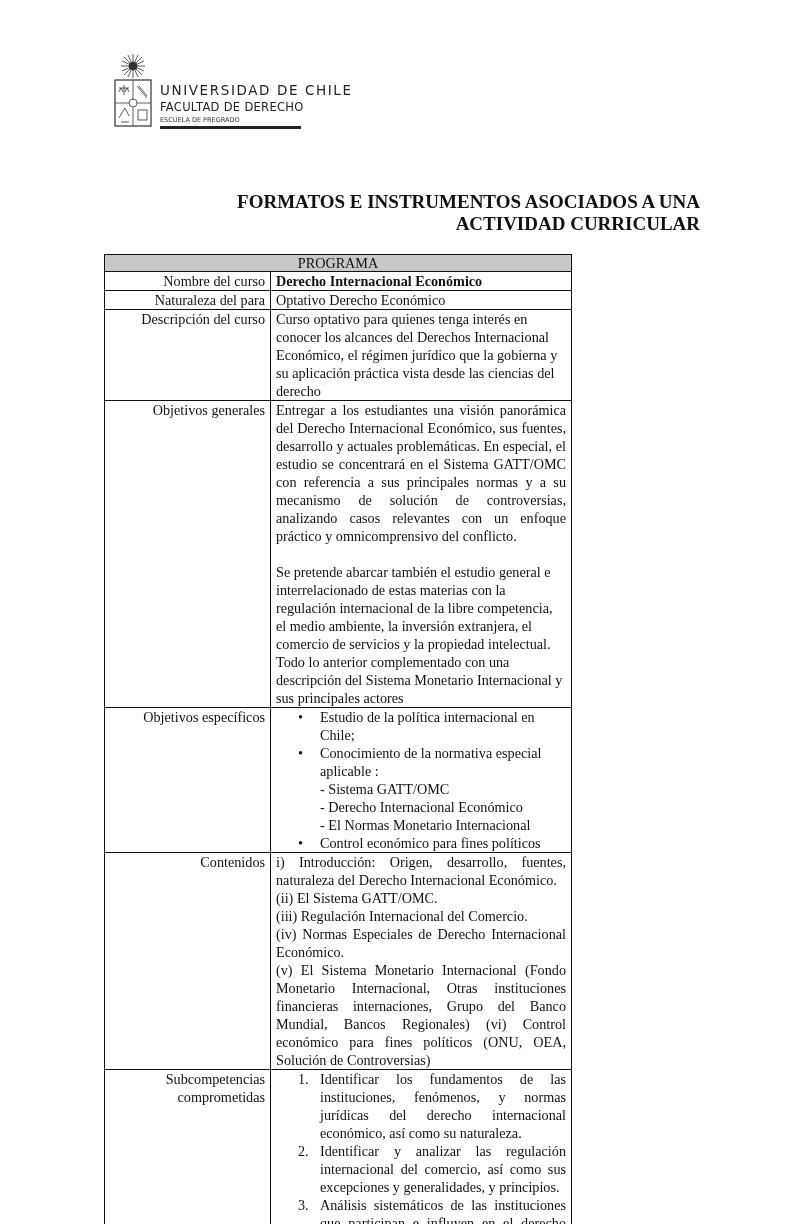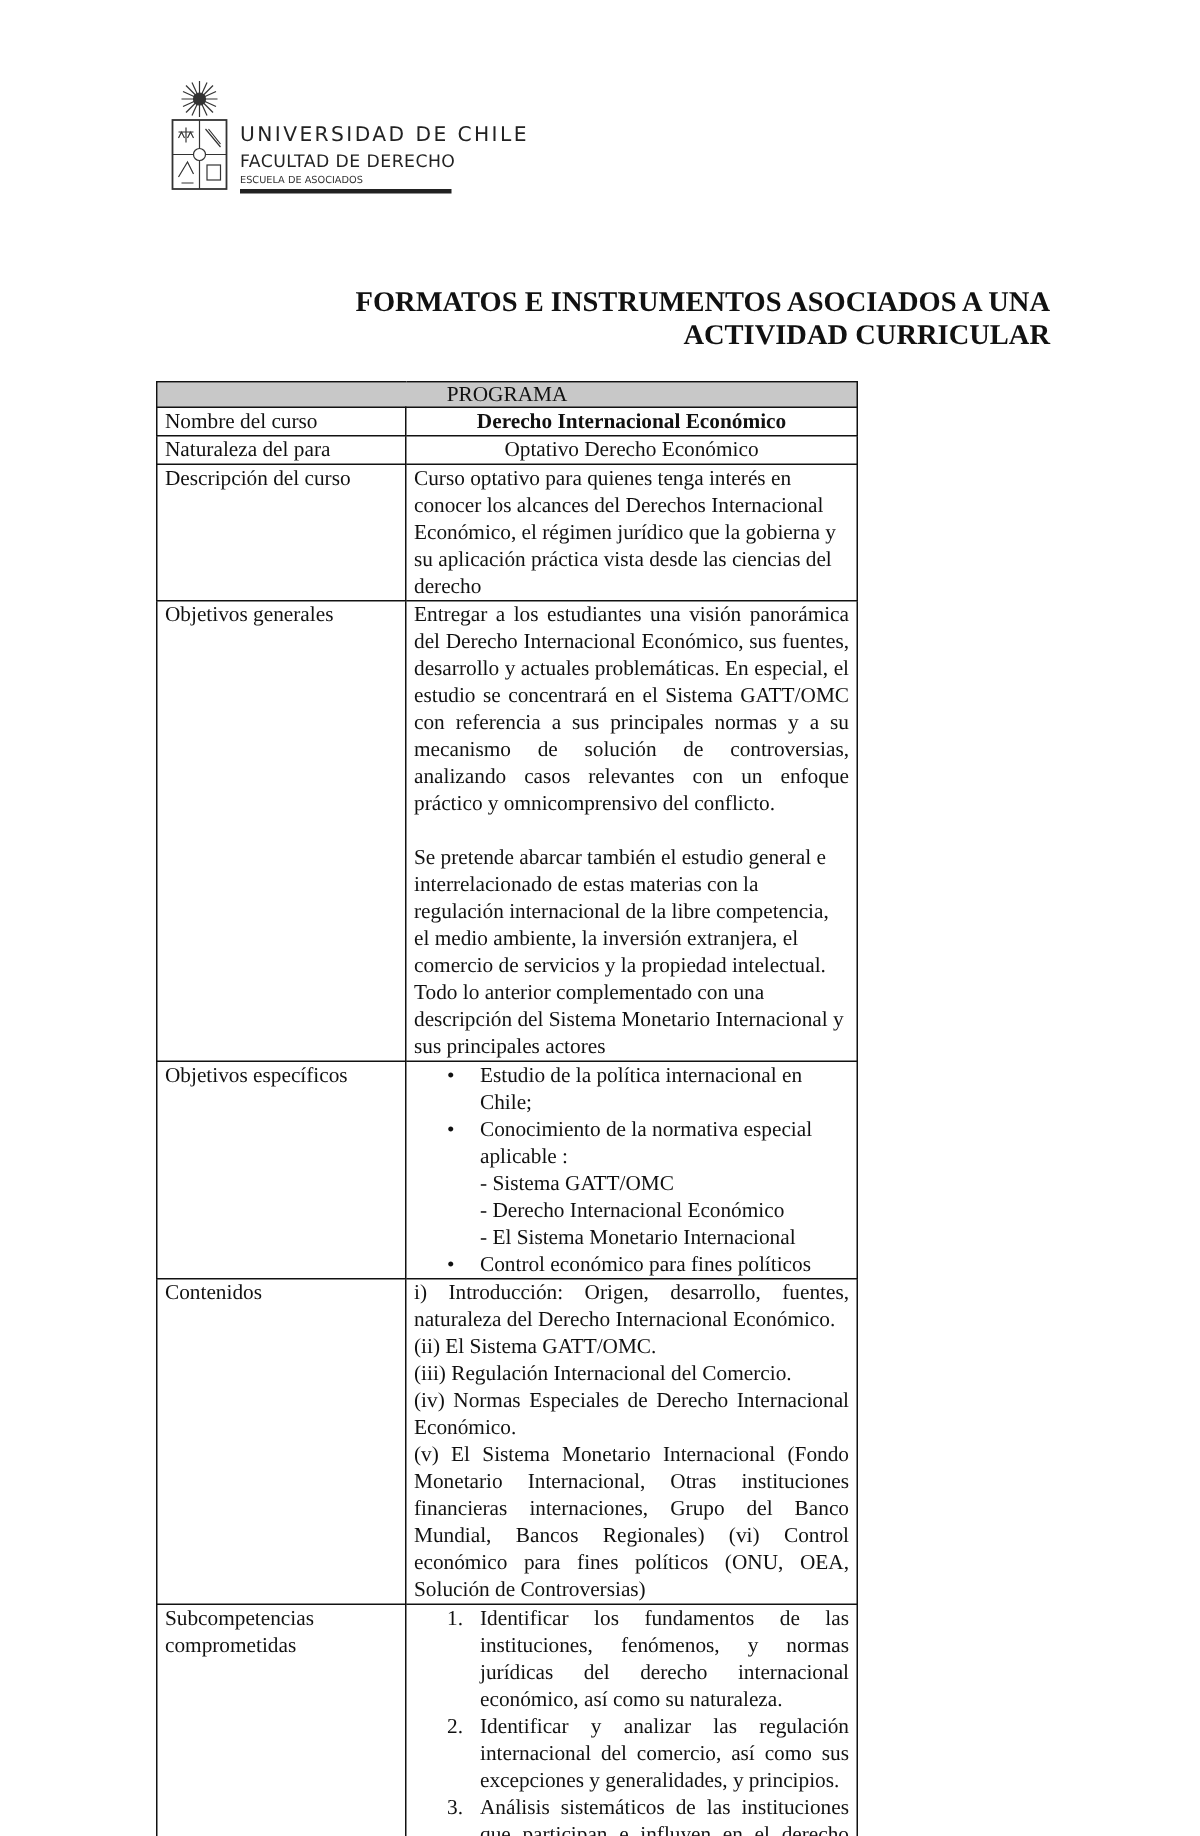--- a/index.html
+++ b/index.html
@@ -11,22 +11,22 @@
   .uni-name { position: absolute; left: 47px; top: 30px; font-family: "DejaVu Sans", "Liberation Sans", sans-serif; font-size: 13.5px; letter-spacing: 1.6px; color: #222; white-space: nowrap; }
   .fac-name { position: absolute; left: 47px; top: 48px; font-family: "DejaVu Sans", "Liberation Sans", sans-serif; font-size: 11.5px; letter-spacing: 0.3px; color: #222; white-space: nowrap; }
   .esc-name { position: absolute; left: 47px; top: 64px; font-family: "DejaVu Sans", "Liberation Sans", sans-serif; font-size: 6.5px; color: #333; white-space: nowrap; }
   .logo-bar { position: absolute; left: 47px; top: 74px; width: 141px; height: 3px; background: #222; }
 
   .title { position: absolute; left: 100px; top: 191px; width: 600px; text-align: right; font-family: "Liberation Serif", "DejaVu Serif", serif; font-weight: bold; font-size: 19px; line-height: 22px; color: #111; }
 
   table.prog { position: absolute; left: 104px; top: 254px; width: 468px; border-collapse: collapse; font-family: "Liberation Serif", "DejaVu Serif", serif; font-size: 14.2px; line-height: 18px; color: #111; }
   table.prog td, table.prog th { border: 1px solid #111; padding: 0 5px; vertical-align: top; }
   table.prog th { background: #c8c8c8; font-weight: normal; text-align: center; height: 16px; line-height: 16px; }
-  table.prog td.label { width: 155px; }
-  td.center { text-align: center; }
+  table.prog td.label { width: 155px; text-align: right; }
+  td.center { }
   td.bold { font-weight: bold; }
   td.justify { text-align: justify; }
   .para { margin: 0; }
   .gap { height: 18px; }
   ul.bullets { margin: 0; padding-left: 44px; list-style: none; }
   ul.bullets li { position: relative; }
   ul.bullets li::before { content: "•"; position: absolute; left: -22px; }
   .sub { padding-left: 0; }
   ol.num { margin: 0; padding: 0; list-style: none; }
   ol.num li { position: relative; padding-left: 44px; text-align: justify; }
@@ -54,21 +54,21 @@
         <line x1="2" y1="51" x2="38" y2="51"></line>
         <circle cx="20" cy="51" r="4" fill="#fff"></circle>
         <path d="M6 36 h10 M11 33 v10 M6 40 l2 -4 l2 4 M12 40 l2 -4 l2 4"></path>
         <path d="M24 34 l10 12 M26 34 l8 10"></path>
         <path d="M6 66 l6 -10 l4 8 M8 70 h8"></path>
         <rect x="25" y="58" width="9" height="10"></rect>
       </g>
     </svg>
     <div class="uni-name">UNIVERSIDAD DE CHILE</div>
     <div class="fac-name">FACULTAD DE DERECHO</div>
-    <div class="esc-name">ESCUELA DE ASOCIADOS</div>
+    <div class="esc-name">ESCUELA DE PREGRADO</div>
     <div class="logo-bar"></div>
   </div>
 
   <div class="title">
     <div>FORMATOS E INSTRUMENTOS ASOCIADOS A UNA</div>
     <div>ACTIVIDAD CURRICULAR</div>
   </div>
 
   <table class="prog">
     <tbody>
@@ -96,21 +96,21 @@
       </td>
     </tr>
     <tr>
       <td class="label">Objetivos específicos</td>
       <td>
         <ul class="bullets">
           <li>Estudio de la política internacional en Chile;</li>
           <li><span>Conocimiento de la normativa especial aplicable :</span>
             <div class="sub">- Sistema GATT/OMC</div>
             <div class="sub">- Derecho Internacional Económico</div>
-            <div class="sub">- El Sistema Monetario Internacional</div>
+            <div class="sub">- El Normas Monetario Internacional</div>
           </li>
           <li>Control económico para fines políticos</li>
         </ul>
       </td>
     </tr>
     <tr>
       <td class="label">Contenidos</td>
       <td class="justify">
         <div>i) Introducción: Origen, desarrollo, fuentes, naturaleza del Derecho Internacional Económico.</div>
         <div>(ii) El Sistema GATT/OMC.</div>

